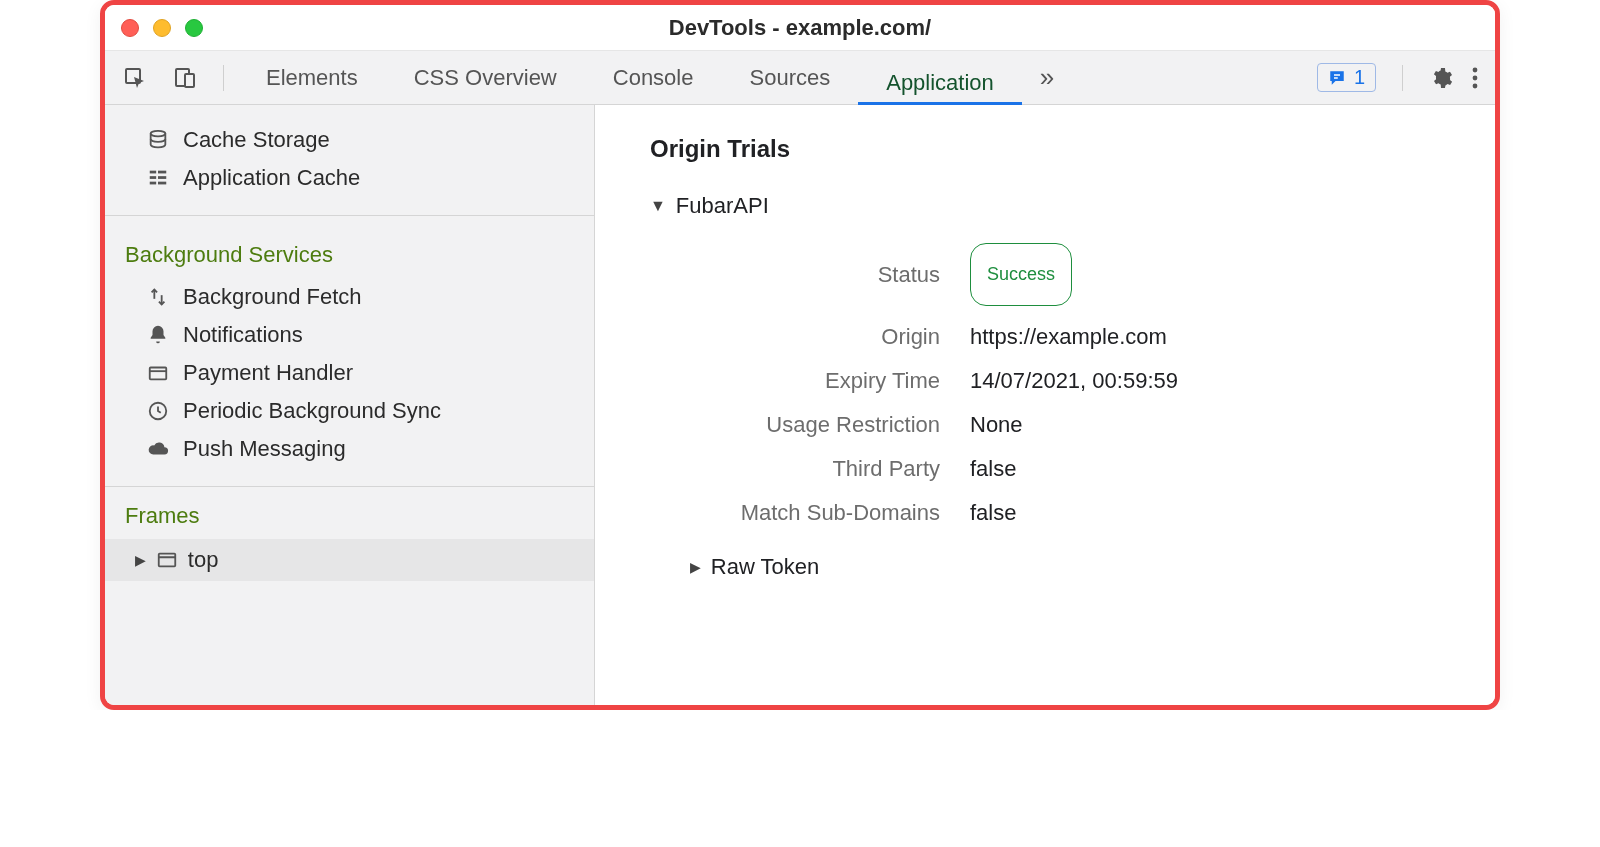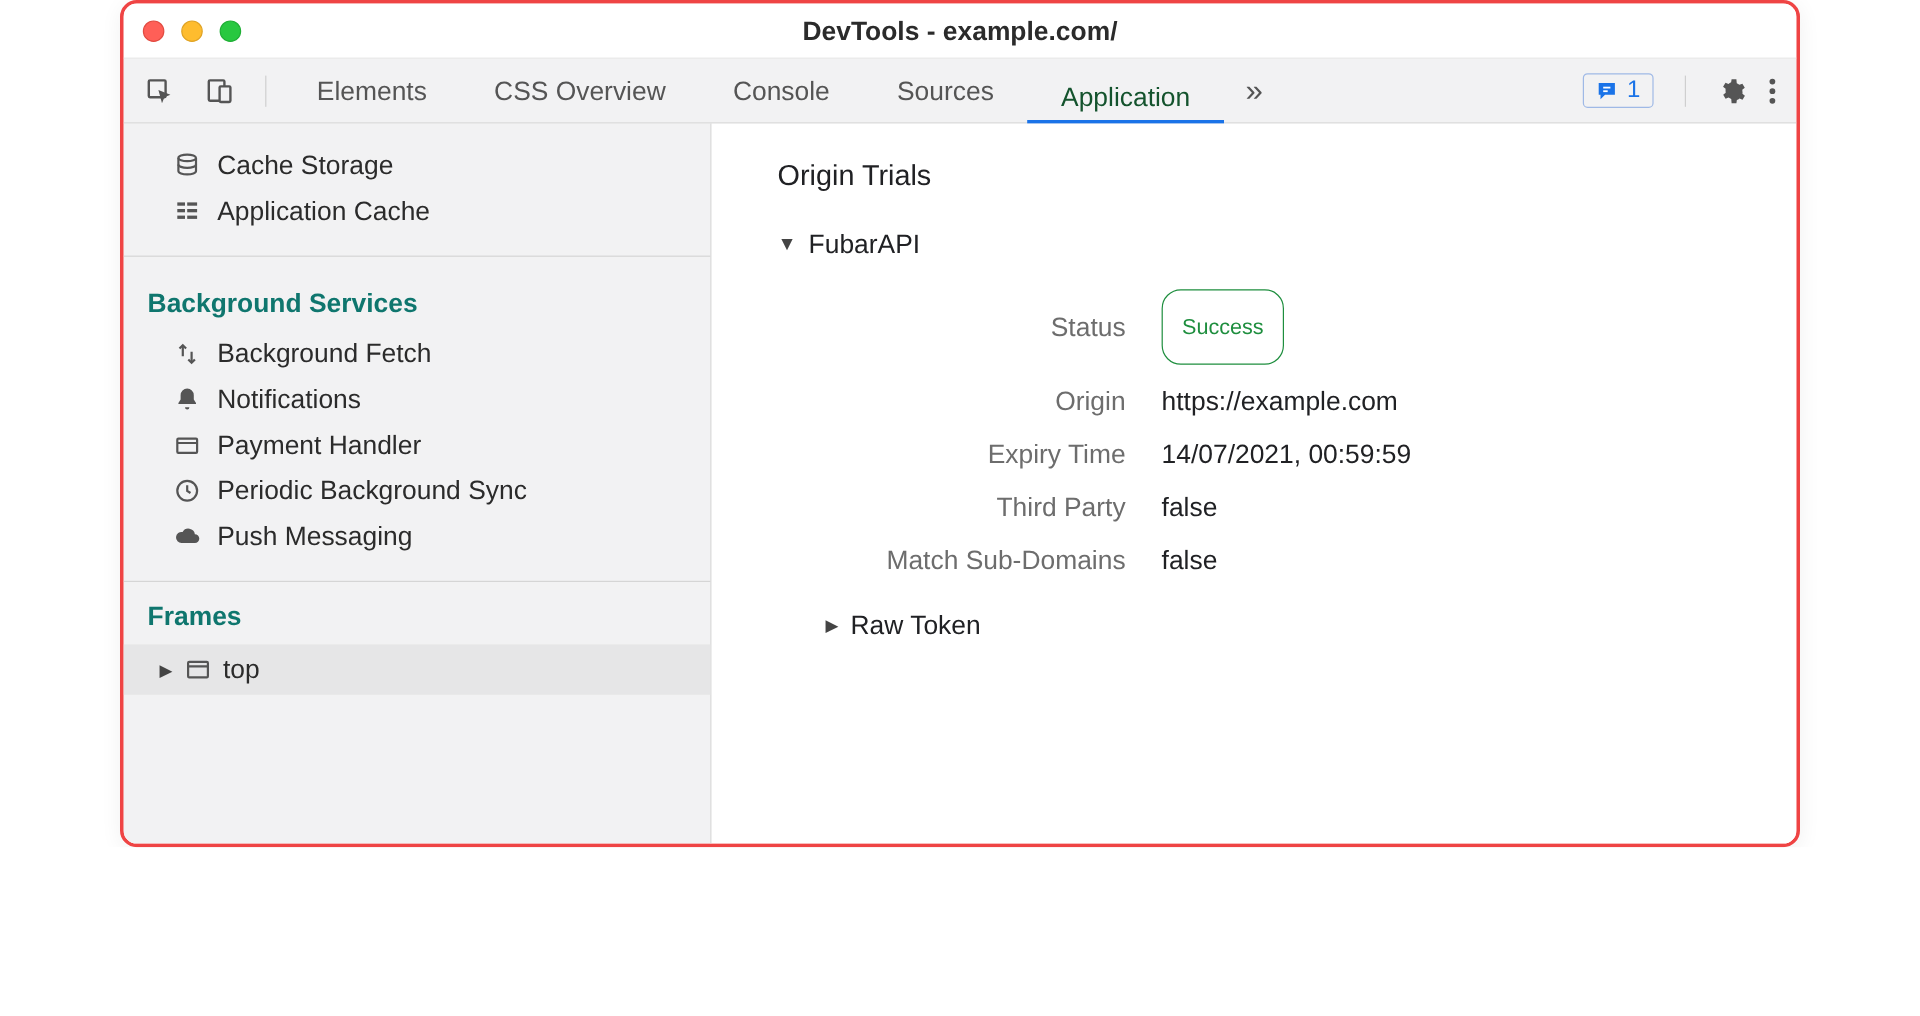--- a/index.html
+++ b/index.html
@@ -6,21 +6,21 @@
   html, body {
     margin: 0; padding: 0;
     font-family: -apple-system, "Helvetica Neue", Arial, sans-serif;
     background: #fff;
     color: #202124;
     width: 1600px;
   }
   .window {
     width: 1400px;
     margin: 0 auto;
-    border: 3px solid #ef4444;
+    border: 5px solid #ef4444;
     border-radius: 14px;
     overflow: hidden;
     background: #fff;
     box-shadow: 0 4px 18px rgba(0,0,0,0.06);
   }
 
   
   .titlebar {
     display: flex; align-items: center;
     height: 46px;
@@ -108,36 +108,35 @@
 
   .side-section { border-bottom:1px solid #d5d5d5; padding: 10px 0 18px 0;}
   .side-item {
     display:flex; align-items:center; gap:12px;
     padding: 6px 14px 6px 40px;
     min-height:36px;
   }
   .side-item .icon { width:26px; display:flex; justify-content:center; color:#555; }
   .section-header {
     padding: 16px 14px 10px 20px;
-    color:#0f766e;
-    font-weight:bold;
+    color:#4d7c0f;
   }
   .frames-row {
     display:flex; align-items:center; gap:10px;
     padding: 8px 14px 8px 30px;
     background:#e6e6e7;
     min-height:40px;
   }
   .tri { font-size:14px; color:#444; }
 
   
   .content h2 {
     margin:0 0 30px 0;
     font-size:24px;
-    font-weight:400;
+    font-weight:700;
   }
   .disclosure {
     display:flex; align-items:center; gap:10px;
     font-size:22px;
     margin-bottom:24px;
     cursor:default;
   }
   .disclosure .tri { font-size:16px; }
   .kv {
     display:flex;
@@ -350,20 +349,24 @@
       </div>
       <div class="kv">
         <div class="k">Origin</div>
         <div class="v">https://example.com</div>
       </div>
       <div class="kv">
         <div class="k">Expiry Time</div>
         <div class="v">14/07/2021, 00:59:59</div>
       </div>
       <div class="kv">
+        <div class="k">Usage Restriction</div>
+        <div class="v">None</div>
+      </div>
+      <div class="kv">
         <div class="k">Third Party</div>
         <div class="v">false</div>
       </div>
       <div class="kv">
         <div class="k">Match Sub-Domains</div>
         <div class="v">false</div>
       </div>
 
       <div class="raw">
         <span class="tri">▶</span>

